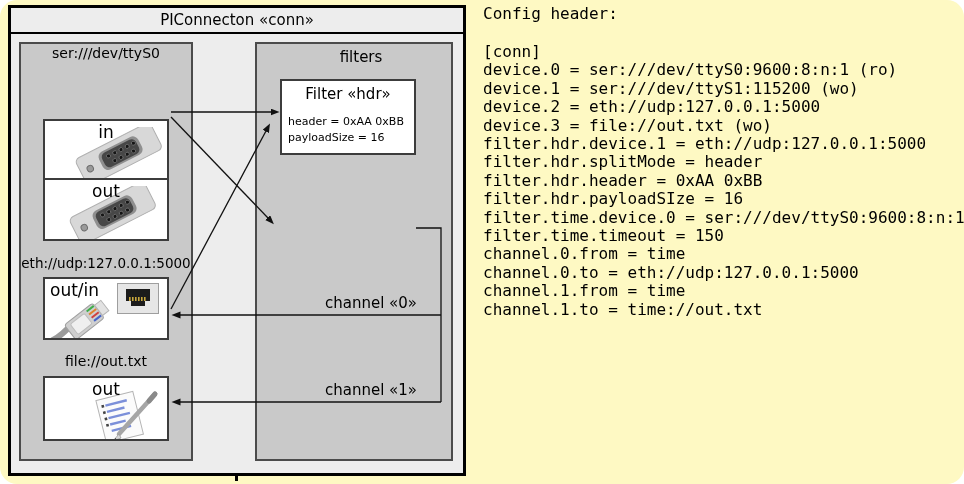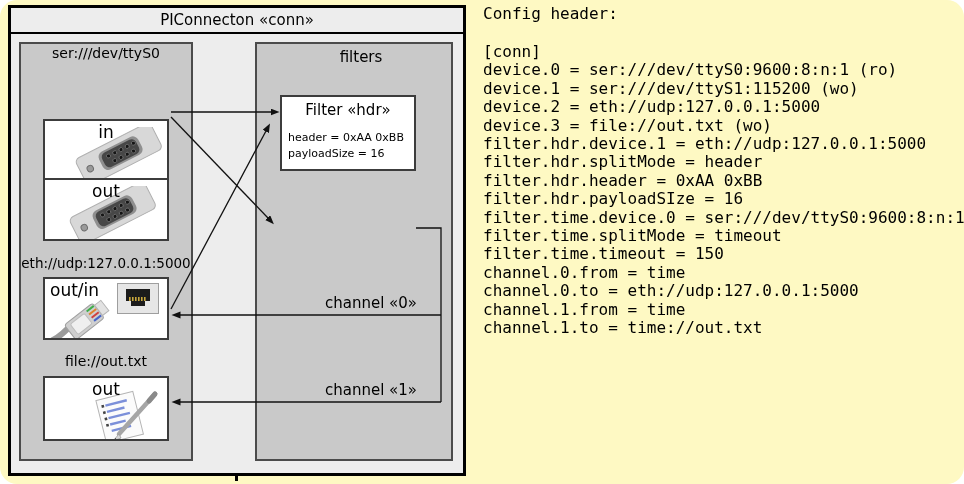--- a/index.html
+++ b/index.html
@@ -36,21 +36,21 @@
   }
   .dir{
     position:absolute;top:1px;left:0;width:100%;text-align:center;
     font-size:17px;z-index:3;
   }
   .dir-left{width:auto;left:5px;text-align:left;}
   .dev-icon{position:absolute;}
   
   .filterbox{
     position:absolute;left:280px;width:136px;background:#fff;
-    border:2px solid #3c3c3c;box-sizing:border-box;z-index:2;margin-top:16px;
+    border:2px solid #3c3c3c;box-sizing:border-box;z-index:2;
   }
   .ftitle{padding-top:4px;text-align:center;font-size:15px;}
   .fprops{margin-top:11px;padding-left:6px;font-size:11px;line-height:16px;}
   .fprops-lone{margin-top:15px;}
   
   .chlabel{
     position:absolute;left:280px;width:137px;text-align:right;
     font-size:15px;z-index:3;
   }
   
@@ -228,21 +228,20 @@
       <div class="cfg-line">[conn]</div>
       <div class="cfg-line">device.0 = ser:///dev/ttyS0:9600:8:n:1 (ro)</div>
       <div class="cfg-line">device.1 = ser:///dev/ttyS1:115200 (wo)</div>
       <div class="cfg-line">device.2 = eth://udp:127.0.0.1:5000</div>
       <div class="cfg-line">device.3 = file://out.txt (wo)</div>
       <div class="cfg-line">filter.hdr.device.1 = eth://udp:127.0.0.1:5000</div>
       <div class="cfg-line">filter.hdr.splitMode = header</div>
       <div class="cfg-line">filter.hdr.header = 0xAA 0xBB</div>
       <div class="cfg-line">filter.hdr.payloadSIze = 16</div>
       <div class="cfg-line">filter.time.device.0 = ser:///dev/ttyS0:9600:8:n:1</div>
-      <div class="cfg-line">filter.time.splitMode = timeout</div>
       <div class="cfg-line">filter.time.timeout = 150</div>
       <div class="cfg-line">channel.0.from = time</div>
       <div class="cfg-line">channel.0.to = eth://udp:127.0.0.1:5000</div>
       <div class="cfg-line">channel.1.from = time</div>
       <div class="cfg-line">channel.1.to = time://out.txt</div>
     </div>
   </div>
 
 </div>
 

